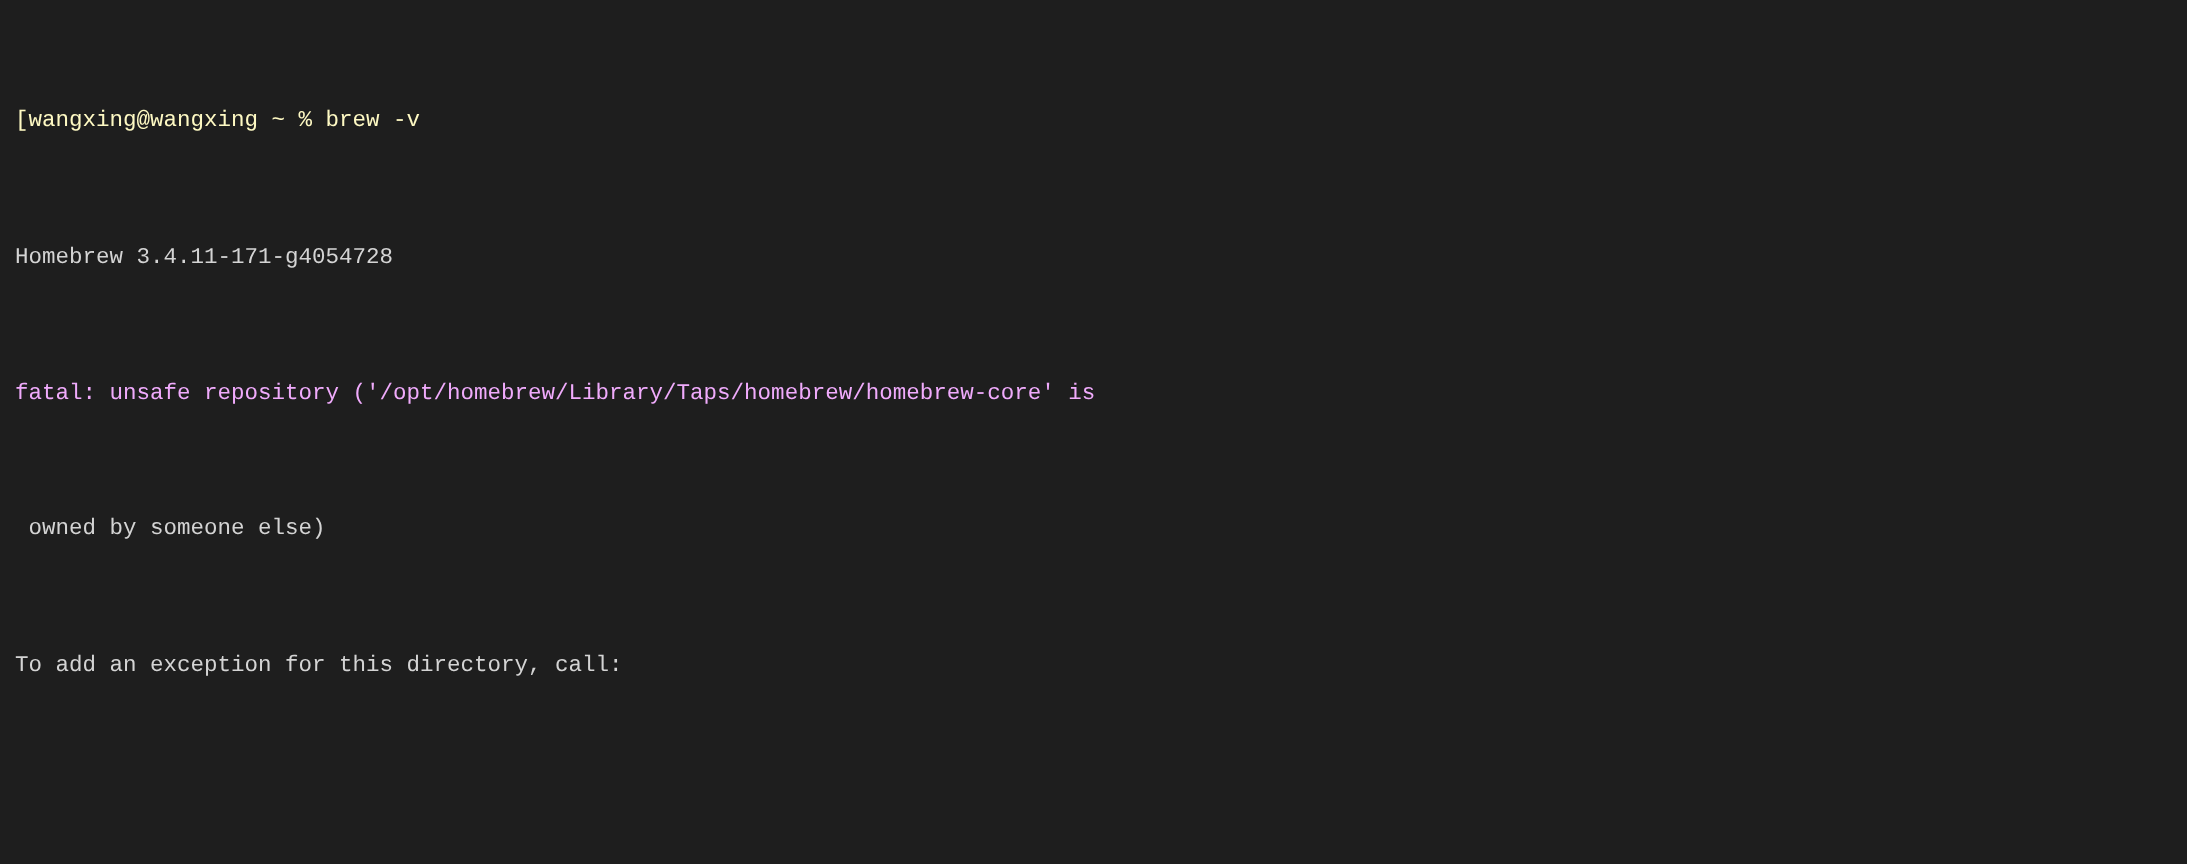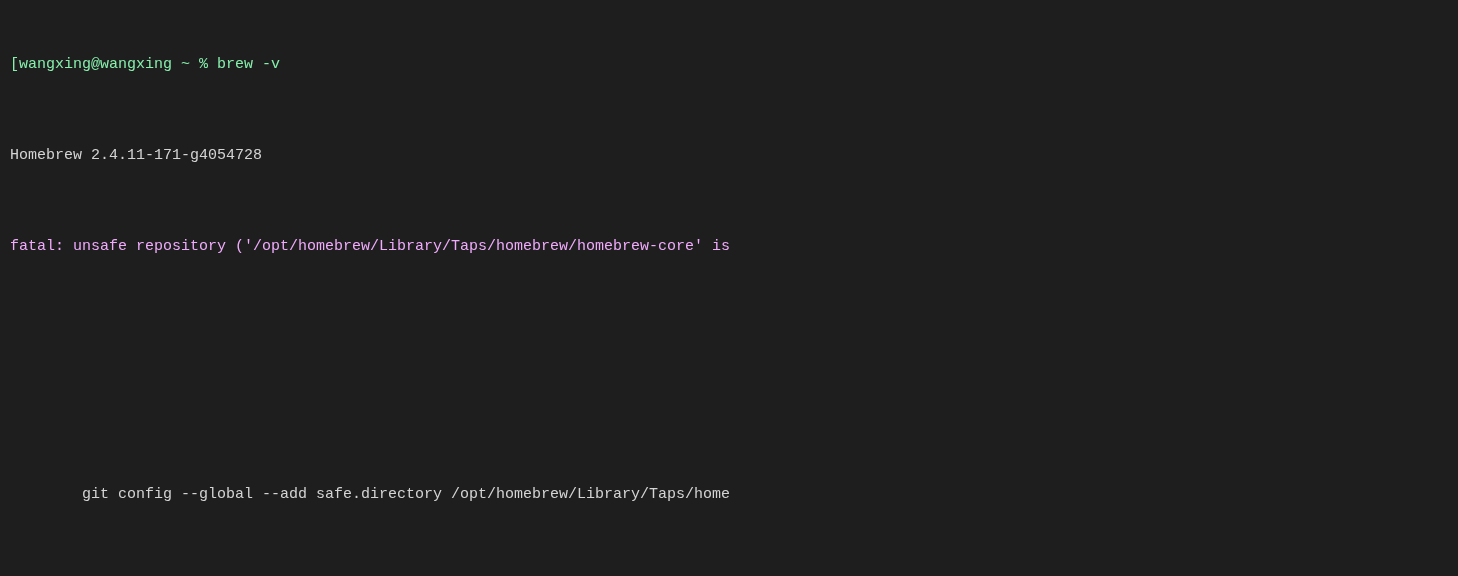--- a/index.html
+++ b/index.html
@@ -30,40 +30,41 @@
 
     .line {
       display: block;
       white-space: pre;
       font-family: 'Courier New', Courier, monospace;
       font-size: 15px;
       line-height: 1.55;
     }
 
     .prompt {
-      color: #86efac;
+      color: #fef9c3;
+      margin-top: 16px;
     }
 
     .normal {
       color: #d4d4d4;
     }
 
     .fatal {
       color: #f0abfc;
     }
   </style>
 </head>
 <body>
 
 <div class="terminal">
   <span class="line prompt">[wangxing@wangxing ~ % brew -v</span><br>
-  <span class="line normal">Homebrew 2.4.11-171-g4054728</span><br>
+  <span class="line normal">Homebrew 3.4.11-171-g4054728</span><br>
   <span class="line fatal">fatal: unsafe repository ('/opt/homebrew/Library/Taps/homebrew/homebrew-core' is</span><br>
-  <br>
-  <br>
+  <span class="line normal"> owned by someone else)</span><br>
+  <span class="line normal">To add an exception for this directory, call:</span><br>
   <span class="line normal"></span><br>
   <span class="line normal">        git config --global --add safe.directory /opt/homebrew/Library/Taps/home</span><br>
   <br>
   <br>
   <br>
   <br>
   <br>
   <span class="line normal"></span><br>
   <br>
   <br>

